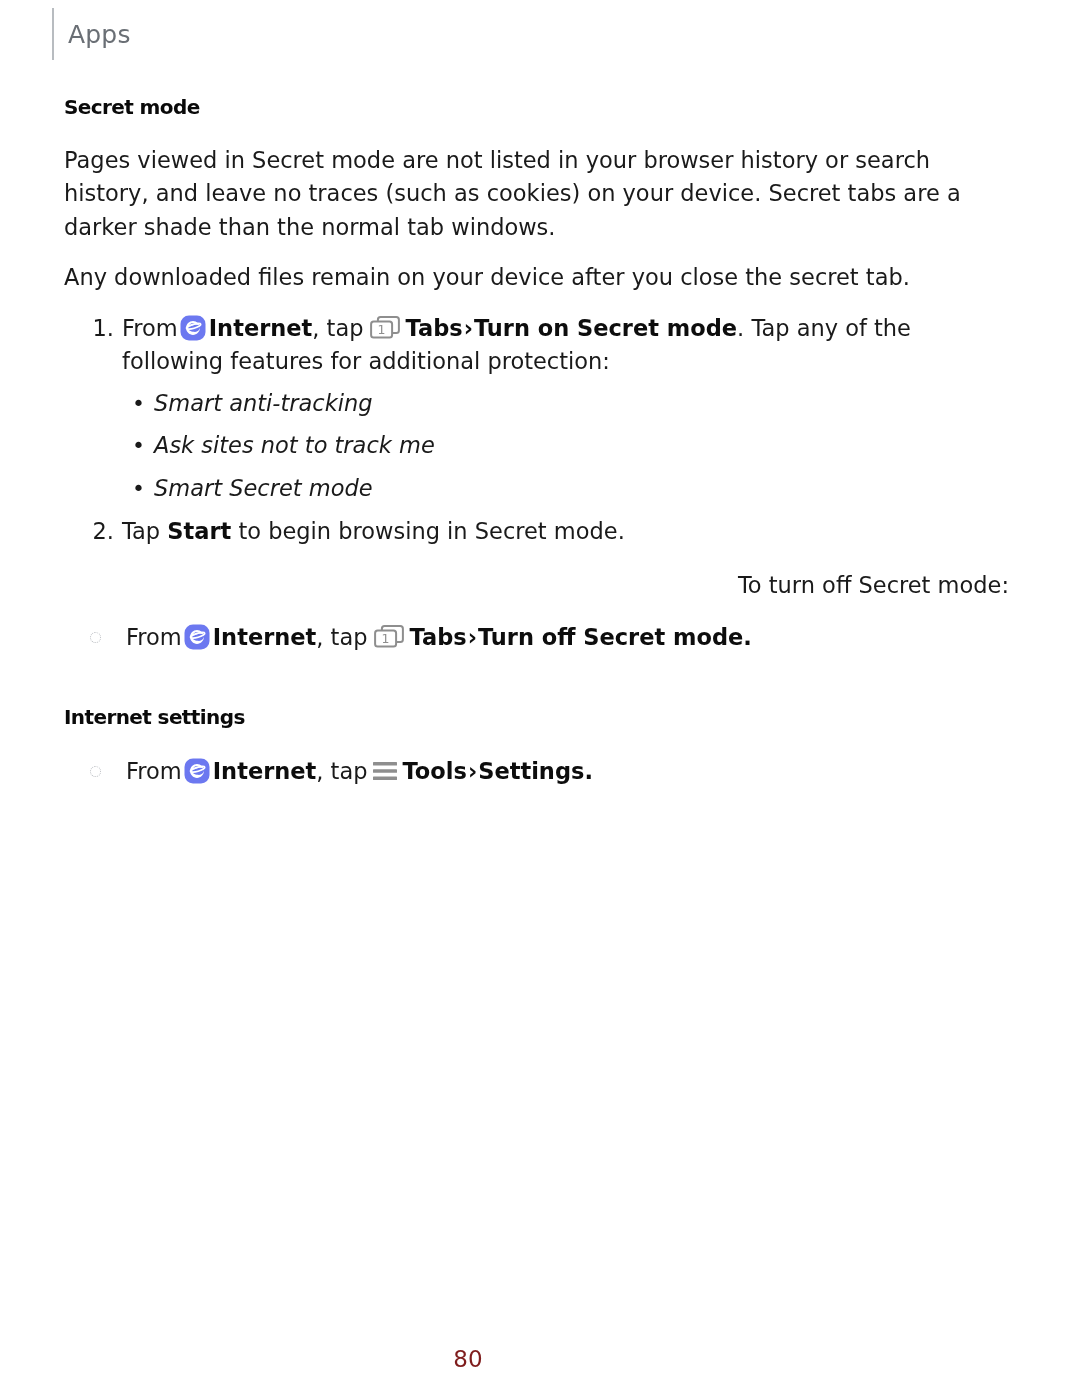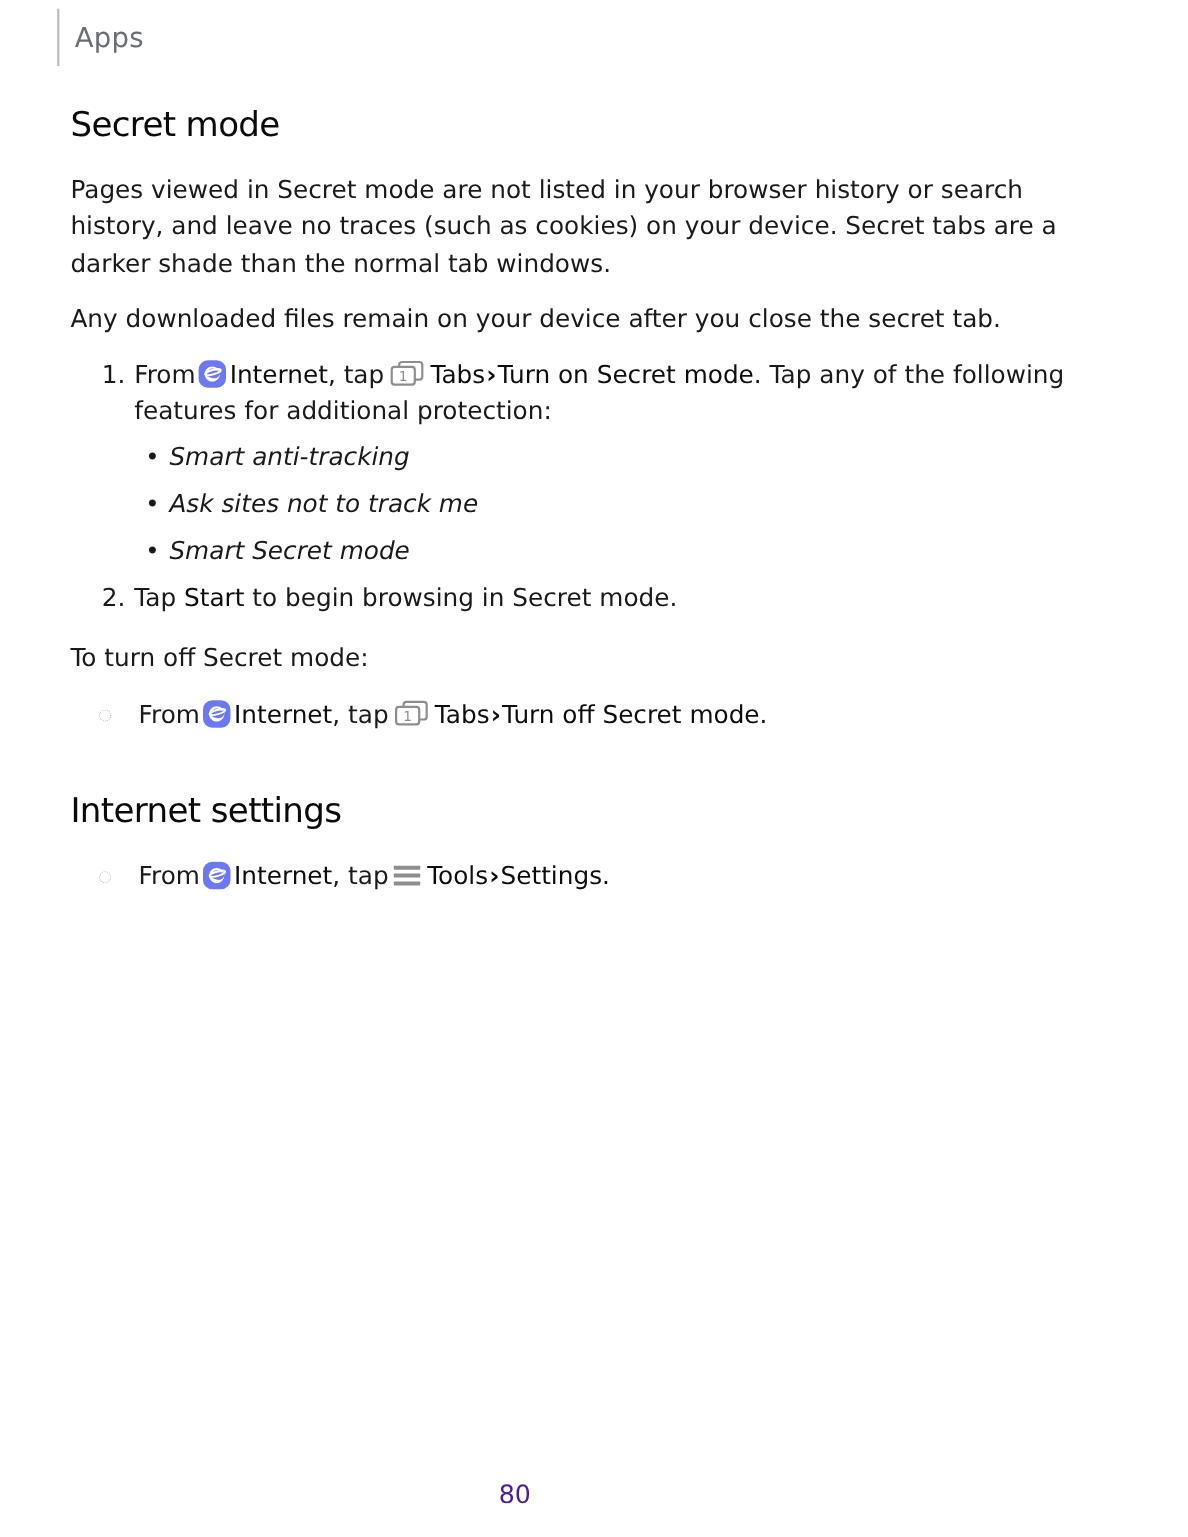--- a/index.html
+++ b/index.html
@@ -46,40 +46,41 @@
   
   .content {
     position: absolute;
     left: 64px;
     top: 96px;
     width: 945px;
   }
 
   h1.section-heading {
     font-family: "DejaVu Sans", "Liberation Sans", sans-serif;
-    font-size: 31px;
-    font-weight: normal;
+    font-size: 20px;
+    font-weight: bold;
     letter-spacing: -0.6px;
     color: #0a0a0a;
     margin: 0 0 24px 0;
     line-height: 1.18;
   }
   h1.section-heading.spaced-top {
     margin-top: 52px;
   }
 
   p.body-text {
     font-size: 22.5px;
     line-height: 33.5px;
     margin: 0 0 17px 0;
     color: #1a1a1a;
     font-weight: 400;
   }
   p.body-text.tight {
     margin-bottom: 0;
+    text-align: right;
   }
 
   
   ol.steps {
     list-style: none;
     margin: 0;
     padding: 0;
     counter-reset: stepcount;
   }
   ol.steps > li {
@@ -146,21 +147,21 @@
     top: 12px;
     width: 11px;
     height: 11px;
     border: 1.6px dotted #b9bcc0;
     border-radius: 50%;
     box-sizing: border-box;
   }
 
   
   .b {
-    font-weight: normal;
+    font-weight: bold;
     color: #0d0d0d;
   }
   .chev {
     font-weight: bold;
     color: #0d0d0d;
     padding: 0 1px;
   }
 
   
   .icon-inline {
@@ -185,21 +186,21 @@
   }
 
   
   .page-number {
     position: absolute;
     left: 0;
     right: 0;
     top: 1348px;
     text-align: center;
     font-size: 23px;
-    color: #4c1d95;
+    color: #7f1d1d;
     line-height: 1;
   }
 </style>
 </head>
 <body>
 
 <div class="page">
 
   <div class="running-header">
     <span class="running-header-text">Apps</span>

